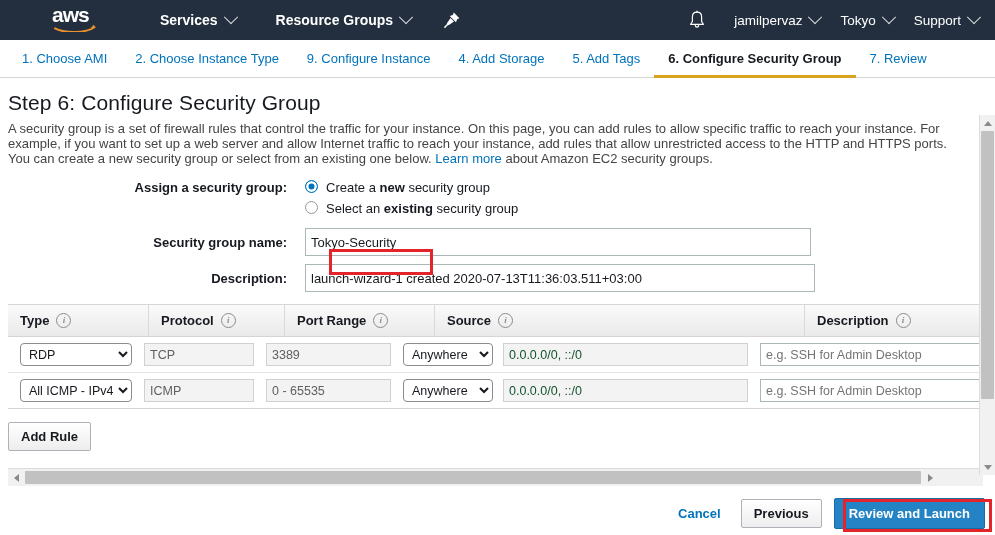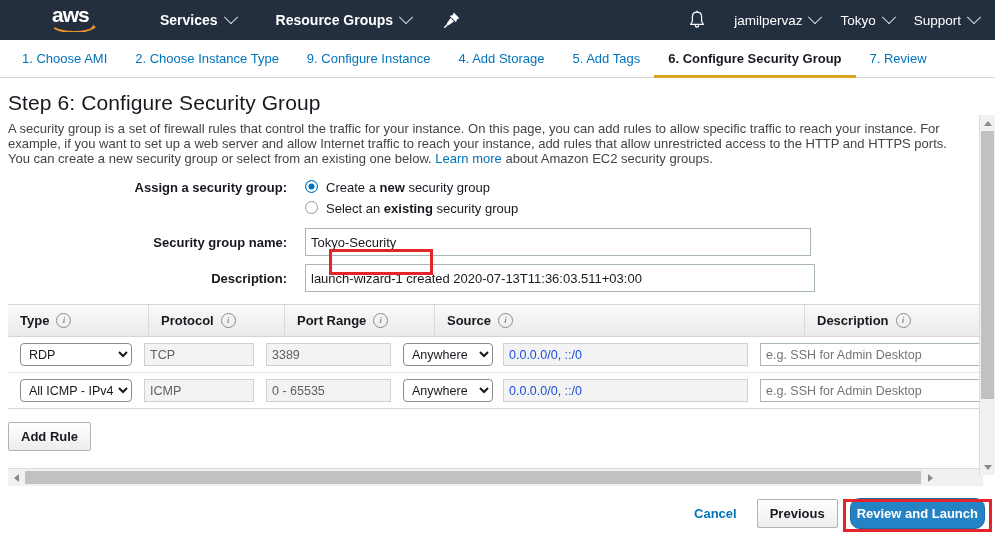--- a/index.html
+++ b/index.html
@@ -289,21 +289,21 @@
     background: #f3f3f3;
     padding: 0 5px;
     box-sizing: border-box;
     outline: none;
   }
   #rule-proto-0, #rule-proto-1 { width: 110px; }
   #rule-port-0, #rule-port-1 { width: 125px; }
   input.cidr {
     font-family: "Liberation Sans", sans-serif;
     font-size: 12.5px;
-    color: #1d4ed8;
+    color: #14532d;
     height: 23px;
     width: 245px;
     border: 1px solid #d0d0d0;
     background: #f3f3f3;
     padding: 0 5px;
     box-sizing: border-box;
     outline: none;
   }
   input.descin {
     font-family: "Liberation Sans", sans-serif;
@@ -330,22 +330,22 @@
     padding: 0 12px;
     height: 29px;
     cursor: pointer;
   }
   .btn-primary {
     background: #2383c4;
     border: 1px solid #1b6ba3;
     color: #ffffff;
     font-weight: bold;
     height: 31px;
-    padding: 0 6px;
-    border-radius: 10px;
+    padding: 0 14px;
+    border-radius: 2px;
   }
 
   
   .hscroll {
     position: absolute;
     left: 8px;
     top: 468px;
     width: 975px;
     height: 18px;
     background: #f1f1f1;

